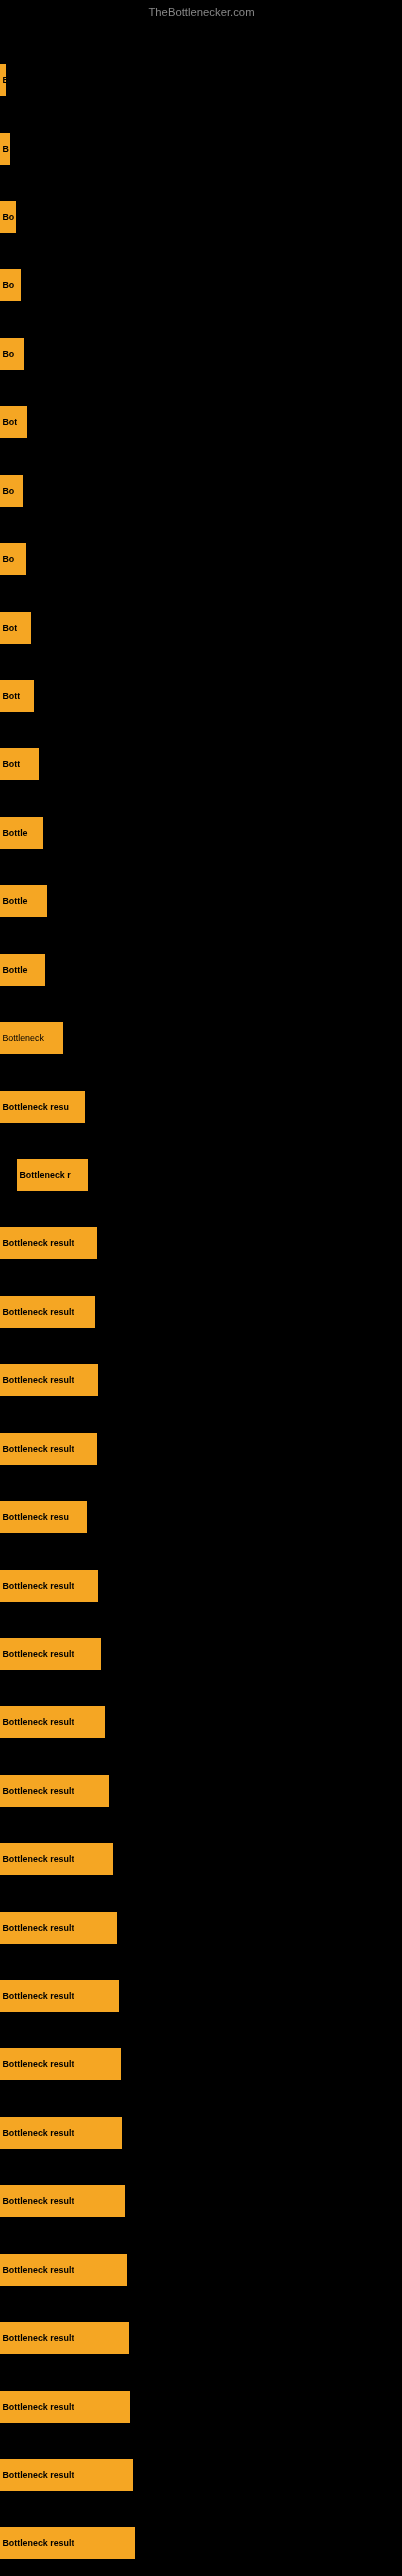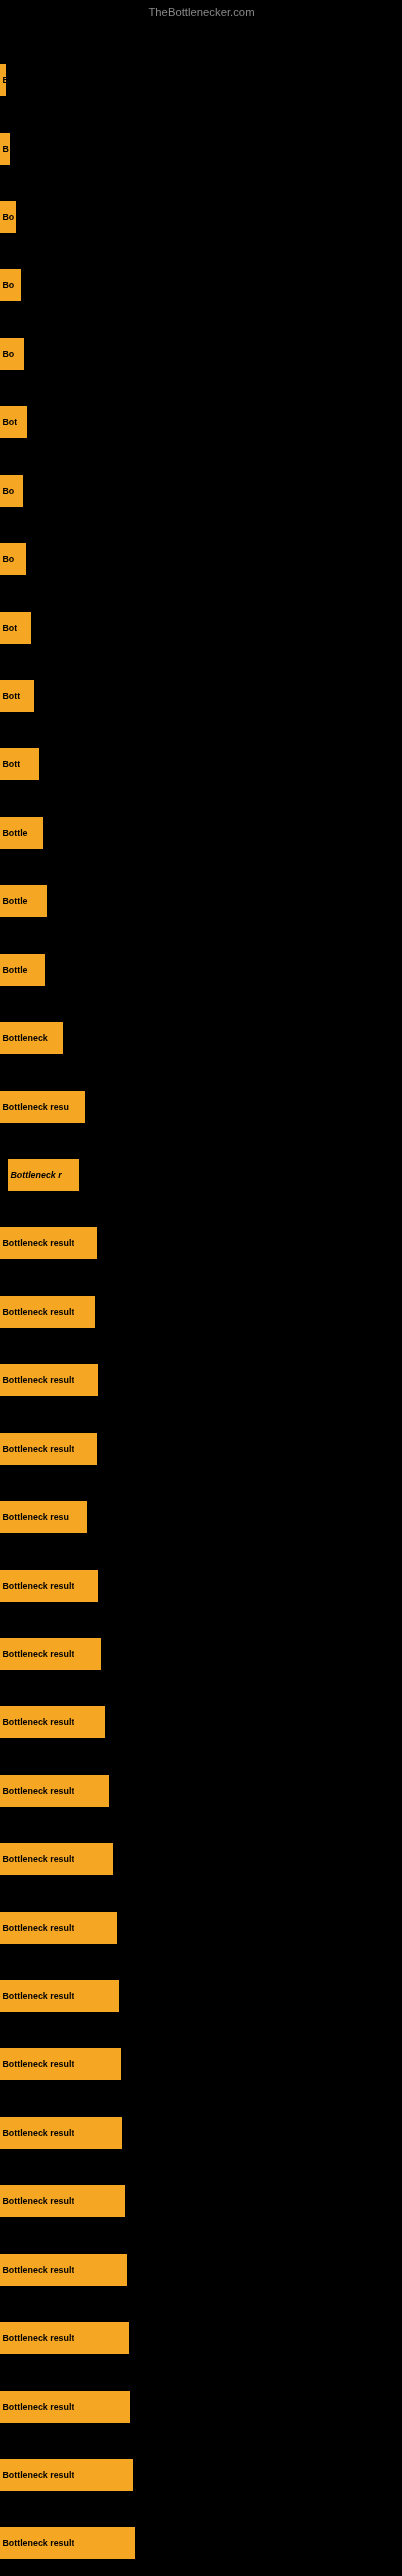--- a/index.html
+++ b/index.html
@@ -104,29 +104,29 @@
         <span style="color: rgb(0, 0, 0); font-size: 8.9px; font-weight: bold; white-space: nowrap; overflow: hidden; max-width: 43px;">Bottle</span>
       </div>
     </div>
     <div style="position: absolute; top: 914px; left: 0px; width: 403px; height: 64px; display: flex; align-items: center;">
       <div style="background-color: rgb(245, 166, 35); height: 32px; width: 45px; display: flex; align-items: center; padding-left: 2.4px; min-width: 6.4px; overflow: hidden;">
         <span style="color: rgb(0, 0, 0); font-size: 8.9px; font-weight: bold; white-space: nowrap; overflow: hidden; max-width: 42px;">Bottle</span>
       </div>
     </div>
     <div style="position: absolute; top: 982px; left: 0px; width: 403px; height: 64px; display: flex; align-items: center;">
       <div style="background-color: rgb(245, 166, 35); height: 32px; width: 63px; display: flex; align-items: center; padding-left: 2.4px; min-width: 6.4px; overflow: hidden;">
-        <span style="color: rgb(0, 0, 0); font-size: 8.9px; font-weight: bold; white-space: nowrap; overflow: hidden; max-width: 60px;">Bottleneck</span>
+        <span style="color: rgb(0, 0, 0); font-size: 8.9px; font-weight: normal; white-space: nowrap; overflow: hidden; max-width: 60px;">Bottleneck</span>
       </div>
     </div>
     <div style="position: absolute; top: 1051px; left: 0px; width: 403px; height: 64px; display: flex; align-items: center;">
       <div style="background-color: rgb(245, 166, 35); height: 32px; width: 85px; display: flex; align-items: center; padding-left: 2.4px; min-width: 6.4px; overflow: hidden;">
         <span style="color: rgb(0, 0, 0); font-size: 8.9px; font-weight: bold; white-space: nowrap; overflow: hidden; max-width: 81px;">Bottleneck resu</span>
       </div>
     </div>
-    <div style="position: absolute; top: 1119px; left: 8px; width: 334px; height: 64px; display: flex; align-items: center; font-style: italic;">
+    <div style="position: absolute; top: 1119px; left: 17px; width: 334px; height: 64px; display: flex; align-items: center;">
       <div style="background-color: rgb(245, 166, 35); height: 32px; width: 71px; display: flex; align-items: center; padding-left: 2.4px; min-width: 6.4px; overflow: hidden;">
         <span style="color: rgb(0, 0, 0); font-size: 8.9px; font-weight: bold; white-space: nowrap; overflow: hidden; max-width: 68px;">Bottleneck r</span>
       </div>
     </div>
     <div style="position: absolute; top: 1187px; left: 0px; width: 403px; height: 64px; display: flex; align-items: center;">
       <div style="background-color: rgb(245, 166, 35); height: 32px; width: 97px; display: flex; align-items: center; padding-left: 2.4px; min-width: 6.4px; overflow: hidden;">
         <span style="color: rgb(0, 0, 0); font-size: 8.9px; font-weight: bold; white-space: nowrap; overflow: hidden; max-width: 93px;">Bottleneck result</span>
       </div>
     </div>
     <div style="position: absolute; top: 1256px; left: 0px; width: 403px; height: 64px; display: flex; align-items: center;">

